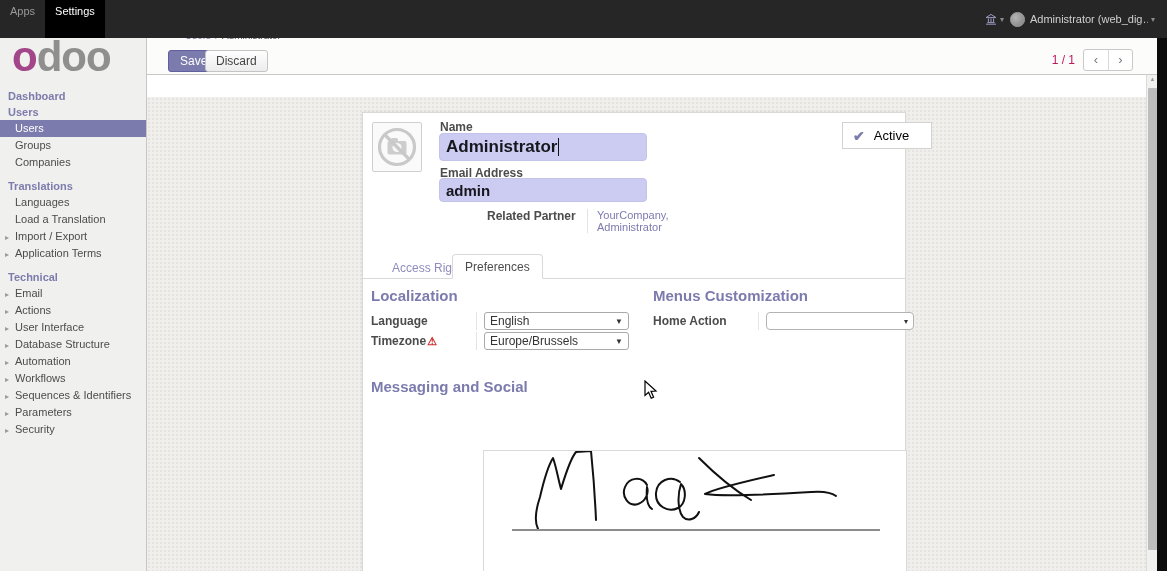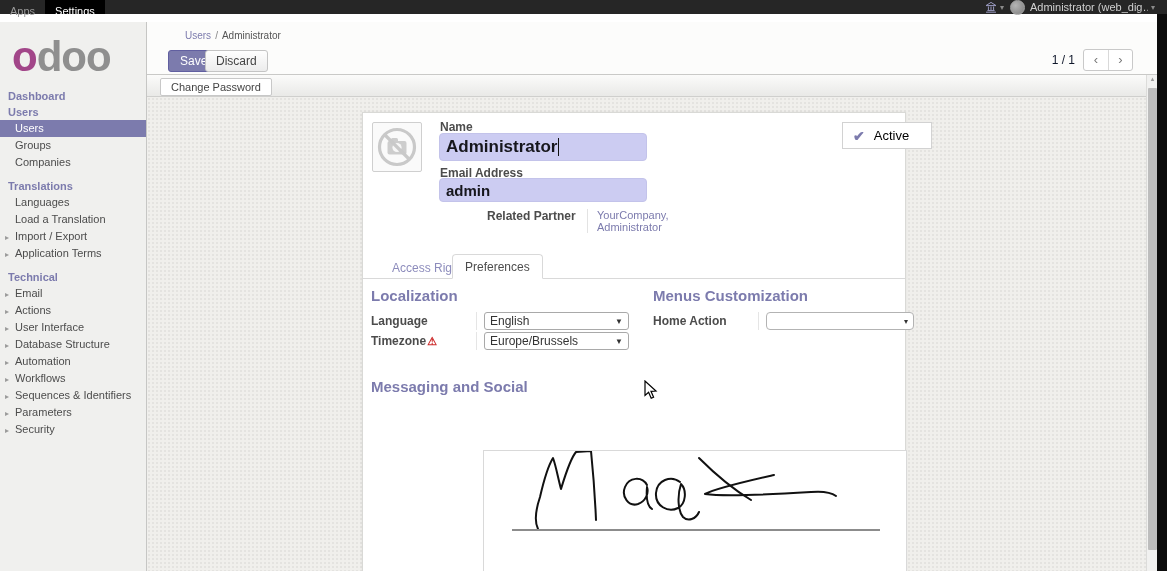--- a/index.html
+++ b/index.html
@@ -3,21 +3,21 @@
 <meta charset="utf-8">
 <style>
   * { margin:0; padding:0; box-sizing:border-box; }
   html,body { font-family:"Liberation Sans", sans-serif; }
   #screen {
     position:relative; width:1167px; height:571px; overflow:hidden;
     background:#ffffff; font-size:12px; color:#4c4c4c;
   }
 
   
-  .topbar { position:absolute; left:0; top:0; width:1167px; height:14px;
+  .topbar { position:absolute; left:0; top:0; width:1167px; height:38px;
     background:#262626; display:flex; align-items:stretch; z-index:30; }
   .tb-item { color:#999; font-size:11px; line-height:22px; padding:0 10px; cursor:pointer; }
   .tb-item.active { background:#000; color:#fff; }
   .tb-right { margin-left:auto; display:flex; align-items:center; padding-right:6px; }
   .tb-caret { color:#8a8a8a; font-size:8px; margin:0 6px 0 3px; }
   .tb-avatar { width:15px; height:15px; border-radius:50%;
     background:radial-gradient(circle at 35% 35%, #b5b5b5, #7e7e7e); border:1px solid #a5a5a5; margin-right:5px; }
   .tb-user { color:#d0d0d0; font-size:11px; max-width:118px; white-space:nowrap; overflow:hidden; }
 
   
@@ -38,21 +38,21 @@
   .breadcrumb { position:absolute; left:38px; top:8px; font-size:10px; }
   .bc-link { color:#7c7bad; cursor:pointer; }
   .bc-sep { color:#888; padding:0 4px; }
   .bc-current { color:#555; }
   .btn { display:inline-block; font-size:12px; border-radius:3px; cursor:pointer; text-align:center; }
   .btn-save { position:absolute; left:21px; top:28px; padding:3px 11px;
     background:#7c7bad; border:1px solid #615fa0; color:#fff; }
   .btn-discard { position:absolute; left:58px; top:28px; padding:3px 10px;
     background:linear-gradient(#fefefe,#ececec); border:1px solid #c4c4c4; color:#444; }
   .pager { position:absolute; right:24px; top:27px; display:flex; align-items:center; }
-  .pager-text { color:#0f172a; font-size:12px; margin-right:8px; }
+  .pager-text { color:#be185d; font-size:12px; margin-right:8px; }
   .pager-btns { display:flex; border:1px solid #c9c9c9; border-radius:3px; overflow:hidden; background:#fff; }
   .pager-btn { width:24px; height:20px; line-height:19px; text-align:center; color:#777;
     font-size:13px; cursor:pointer; }
   .pager-btn + .pager-btn { border-left:1px solid #d9d9d9; }
 
   
   .strip { position:absolute; left:147px; top:75px; width:1010px; height:22px;
     background:linear-gradient(#fbfbfa,#e9e9e7); border-bottom:1px solid #cfcfcd; z-index:4; }
   .btn-chpwd { position:absolute; left:13px; top:3px; padding:2px 10px; font-size:11px;
     background:#fff; border:1px solid #c8c8c8; border-radius:2px; color:#444; }
@@ -199,23 +199,20 @@
     <div class="btn btn-discard">Discard</div>
     <div class="pager">
       <span class="pager-text">1 / 1</span>
       <span class="pager-btns">
         <span class="pager-btn">‹</span>
         <span class="pager-btn">›</span>
       </span>
     </div>
   </div>
 
-  <div class="strip">
-    <div class="btn btn-chpwd">Change Password</div>
-  </div>
 
   <div class="content"></div>
 
   <div class="sheet">
 
     <div class="avatar-box">
       <svg width="42" height="42" viewBox="0 0 42 42">
         <rect x="11.5" y="15" width="19" height="13.5" rx="2" fill="#cdcdcd"></rect>
         <rect x="15" y="12" width="7" height="4" rx="1.5" fill="#cdcdcd"></rect>
         <circle cx="21" cy="21.5" r="4.6" fill="#f7f7f7"></circle>

